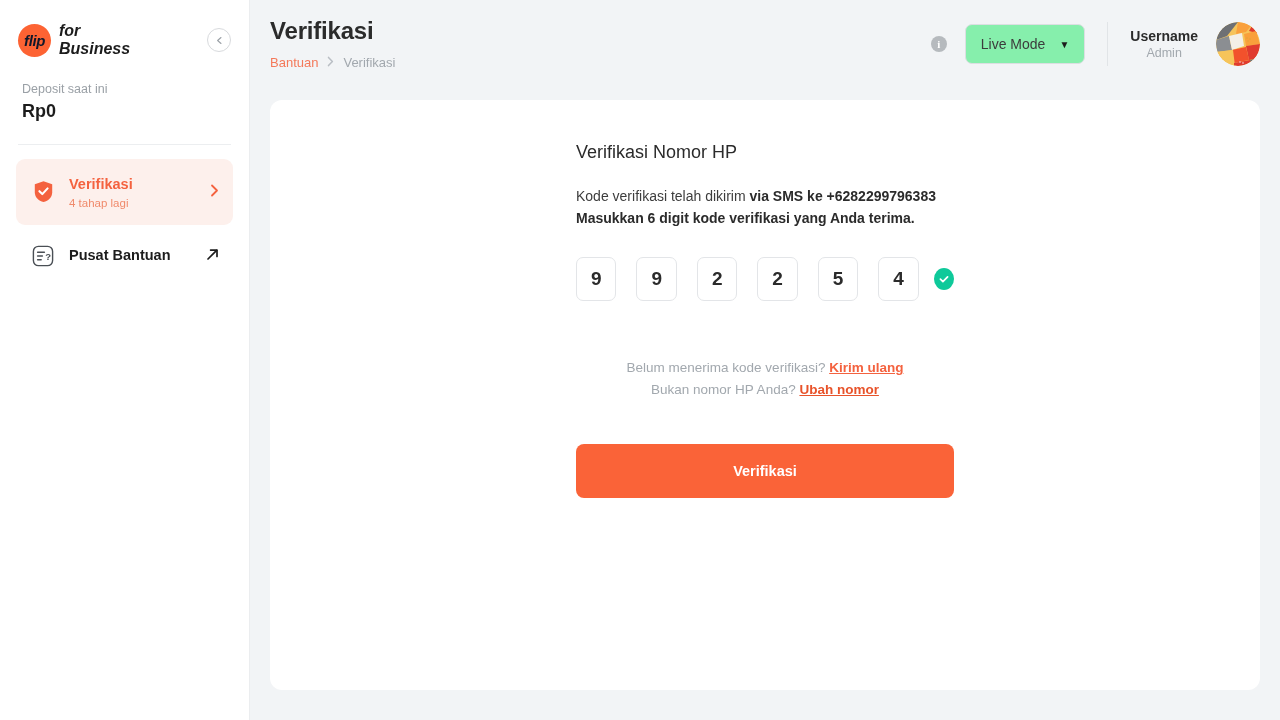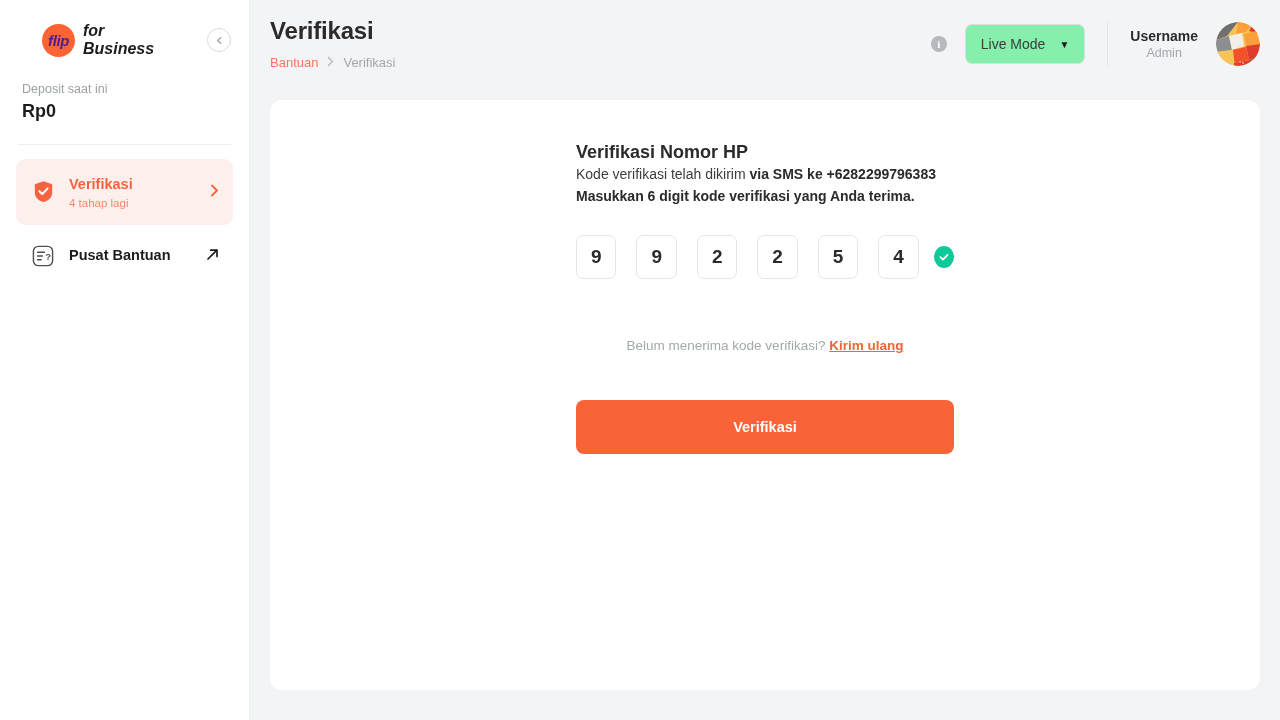--- a/index.html
+++ b/index.html
@@ -22,22 +22,22 @@
   .sidebar-top {
     display: flex; align-items: center;
     padding: 18px 18px 0 18px;
     height: 62px;
   }
   .logo { display: flex; align-items: center; gap: 8px; }
   .logo-mark {
     width: 33px; height: 33px; border-radius: 50%;
     background: #fd6333;
     display: flex; align-items: center; justify-content: center;
-    color: #4c1d95; font-style: italic; font-weight: bold;
-    font-size: 15px; letter-spacing: -0.4px; margin-left: 24px;
+    color: #0f172a; font-style: italic; font-weight: bold;
+    font-size: 15px; letter-spacing: -0.4px;
   }
   .logo-text {
     font-size: 16px; font-weight: bold; color: #1c1c1c;
     line-height: 1.12;
     font-style: italic;
   }
   .collapse-btn {
     margin-left: auto;
     width: 24px; height: 24px; border-radius: 50%;
     border: 1px solid #d8dadd; background: #fff;
@@ -115,21 +115,21 @@
 
   
   .card {
     margin: 12px 20px 0 20px;
     background: #fff;
     border-radius: 12px;
     height: 590px;
     padding-top: 42px;
   }
   .card-inner { width: 378px; margin: 0 auto 0 auto; padding-left: 0; }
-  .card-title { font-size: 18px; font-weight: bold; color: #2b2b2b; }
+  .card-title { font-size: 18px; font-weight: normal; color: #2b2b2b; margin-bottom: 22px; }
   .card-desc { font-size: 14px; color: #3d3d3d; line-height: 1.58; }
   .card-desc b { font-weight: bold; color: #2b2b2b; }
 
   .otp-row { display: flex; align-items: center; gap: 20px; margin-top: 28px; }
   .otp-box {
     width: 44px; height: 44px;
     border: 1px solid #e3e5e8; border-radius: 7px;
     background: #fff;
     display: flex; align-items: center; justify-content: center;
     font-size: 19px; font-weight: bold; color: #2b2b2b;
@@ -308,20 +308,23 @@
             <svg width="12" height="12" viewBox="0 0 12 12">
               <polyline points="2.4,6.2 4.9,8.7 9.6,3.8" fill="none" stroke="#ffffff" stroke-width="1.7" stroke-linecap="round" stroke-linejoin="round"></polyline>
             </svg>
           </div>
         </div>
 
         <div class="resend">
           <div class="resend-line">
             <span>Belum menerima kode verifikasi? </span><span class="link-orange">Kirim ulang</span>
           </div>
+          <div class="resend-line">
+            <span>Bukan nomor HP Anda? </span><span class="link-dark">Ubah nomor</span>
+          </div>
         </div>
 
         <button class="submit-btn">Verifikasi</button>
 
       </div>
     </div>
 
   </section>
 </div>
 

